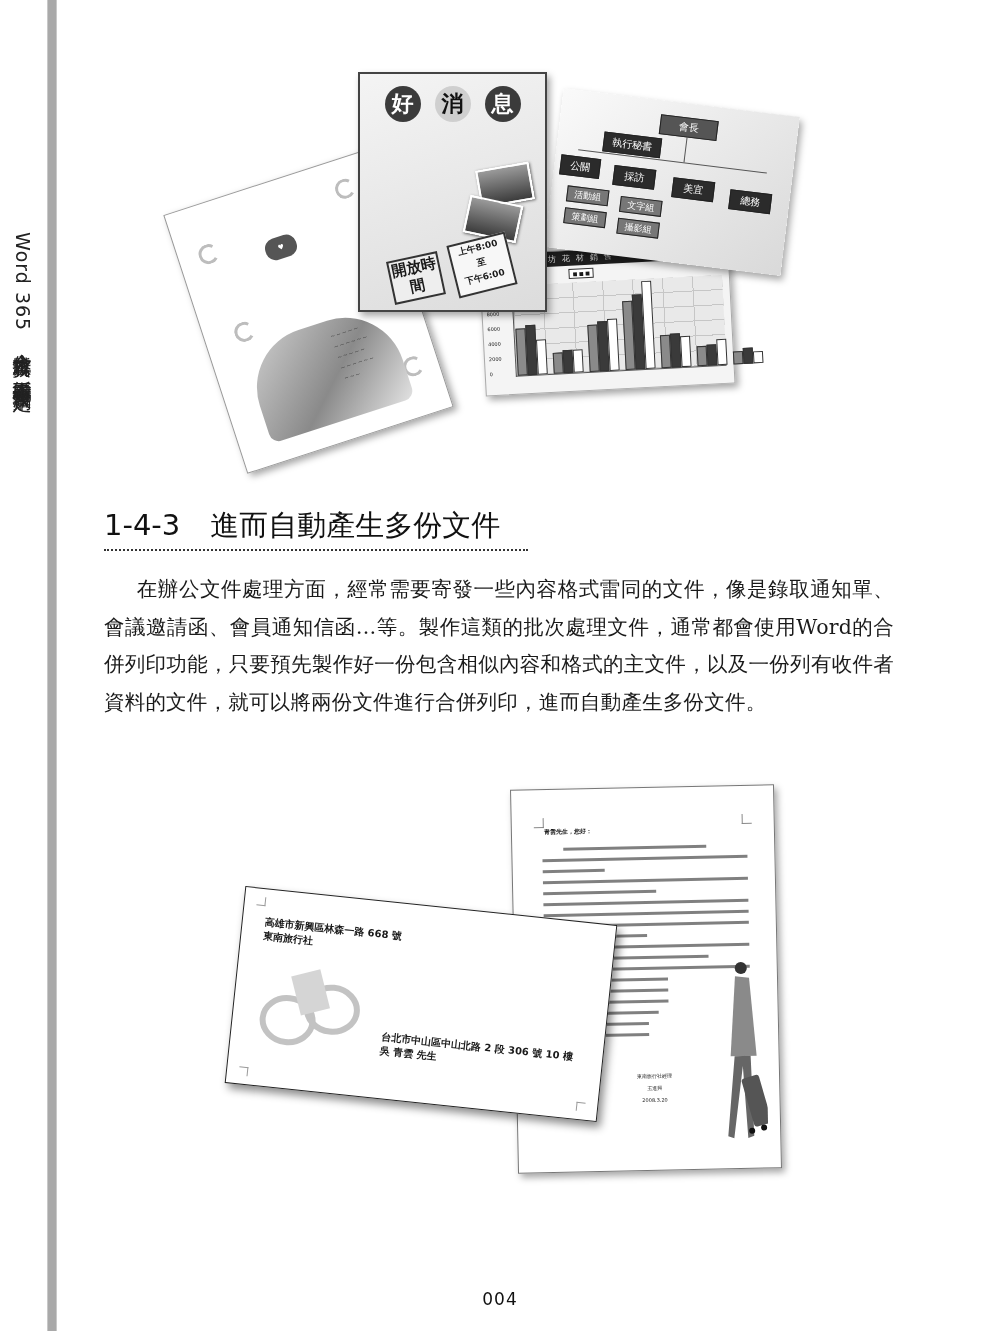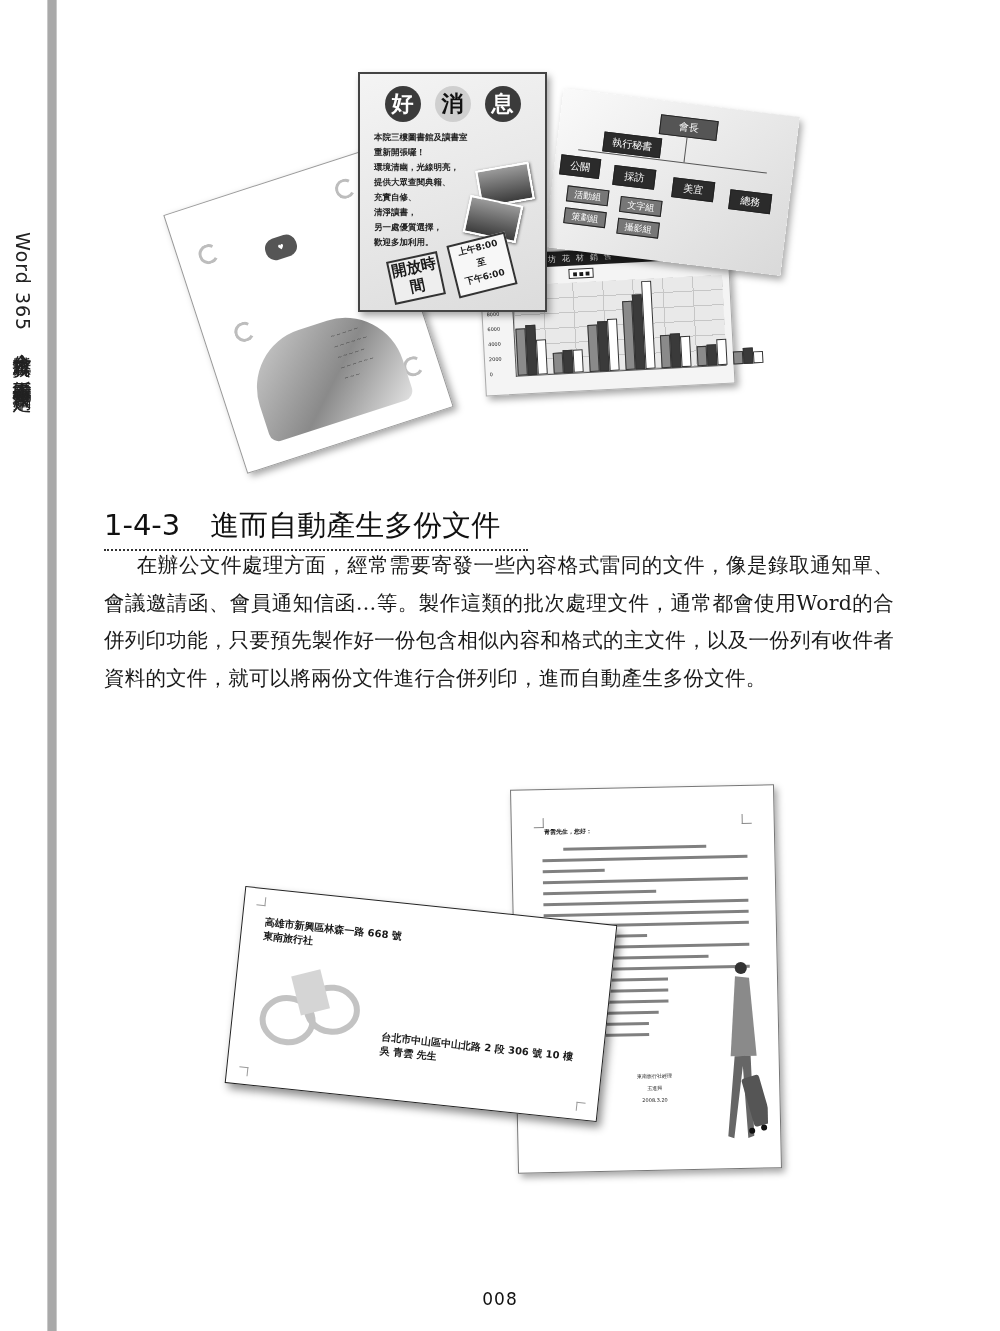--- a/index.html
+++ b/index.html
@@ -40,21 +40,21 @@
   .chart .bars{position:absolute;left:32px;bottom:18px;height:88px;display:flex;align-items:flex-end;gap:6px;}
   .chart .grp{display:flex;align-items:flex-end;gap:0;}
   .chart .b{width:8px;border:1px solid #333;}
   .chart .yt{position:absolute;left:4px;font-size:5px;font-family:"DejaVu Sans",sans-serif;}
 
   
   .sec-head{position:absolute;left:104px;top:506px;font-family:"DejaVu Sans","Liberation Sans",sans-serif;font-size:29px;color:#111;}
   .sec-head .num{margin-right:30px;margin-top:33px;}
   .sec-rule{position:absolute;left:104px;top:549px;width:424px;border-top:2px dotted #333;}
 
-  .para{position:absolute;left:104px;top:547px;width:790px;font-size:20.5px;line-height:37.5px;text-align:justify;text-indent:1.6em;letter-spacing:.2px;font-family:"DejaVu Serif","Liberation Serif",serif;}
+  .para{position:absolute;left:104px;top:571px;width:790px;font-size:20.5px;line-height:37.5px;text-align:justify;text-indent:1.6em;letter-spacing:.2px;font-family:"DejaVu Serif","Liberation Serif",serif;}
 
   
   .letter{left:514px;top:787px;width:262px;height:382px;border:1px solid #777;transform:rotate(-1.2deg);z-index:1;}
   .letter .crn{position:absolute;width:9px;height:9px;border-color:#888;border-style:solid;border-width:0;}
   .letter .greet-line{position:absolute;left:32px;top:38px;font-size:6px;font-weight:bold;font-family:"DejaVu Sans",sans-serif;}
   .letter .body-lines{position:absolute;left:30px;top:58px;width:205px;}
   .letter .body-lines div{height:3px;background:#555;margin-bottom:8px;opacity:.75;}
   .letter .sign{position:absolute;left:120px;top:282px;font-size:5px;font-family:"DejaVu Sans",sans-serif;line-height:12px;text-align:center;}
   .letter .lady{position:absolute;left:190px;top:170px;width:60px;height:200px;}
 
@@ -81,30 +81,20 @@
   <div class="logo">♥</div>
   <div class="photo"></div>
   <div class="poem">～～～～～<br>～～～～～～<br>～～～～～<br>～～～～～～<br>～～～</div>
 </div>
 
 <div class="card poster">
   <div class="head">
     <div class="ball">好</div>
     <div class="ball lt">消</div>
     <div class="ball">息</div>
-  </div>
-  <div class="lines">
-    <div>本院三樓圖書館及讀書室</div>
-    <div>重新開張囉！</div>
-    <div>環境清幽，光線明亮，</div>
-    <div>提供大眾查閱典籍、</div>
-    <div>充實自修、</div>
-    <div>清淨讀書，</div>
-    <div>另一處優質選擇，</div>
-    <div>歡迎多加利用。</div>
   </div>
   <div class="pic" style="left:118px;top:92px;transform:rotate(-10deg)"></div>
   <div class="pic" style="left:106px;top:126px;transform:rotate(12deg)"></div>
   <div class="open">開放時間</div>
   <div class="hours">
     <div>上午8:00</div>
     <div>至</div>
     <div>下午6:00</div>
   </div>
 </div>
@@ -232,13 +222,13 @@
     <ellipse cx="35" cy="70" rx="25" ry="22" fill="none" stroke="#555" stroke-width="6"></ellipse>
     <ellipse cx="78" cy="55" rx="25" ry="22" fill="none" stroke="#555" stroke-width="6"></ellipse>
     <rect x="40" y="20" width="30" height="40" fill="#888" transform="rotate(-20 55 40)"></rect>
   </svg>
   <div class="to">
     <div>台北市中山區中山北路 2 段 306 號 10 樓</div>
     <div>吳 青雲 先生</div>
   </div>
 </div>
 
-<div class="page-num">008</div>
+<div class="page-num">004</div>
 
 </body></html>

